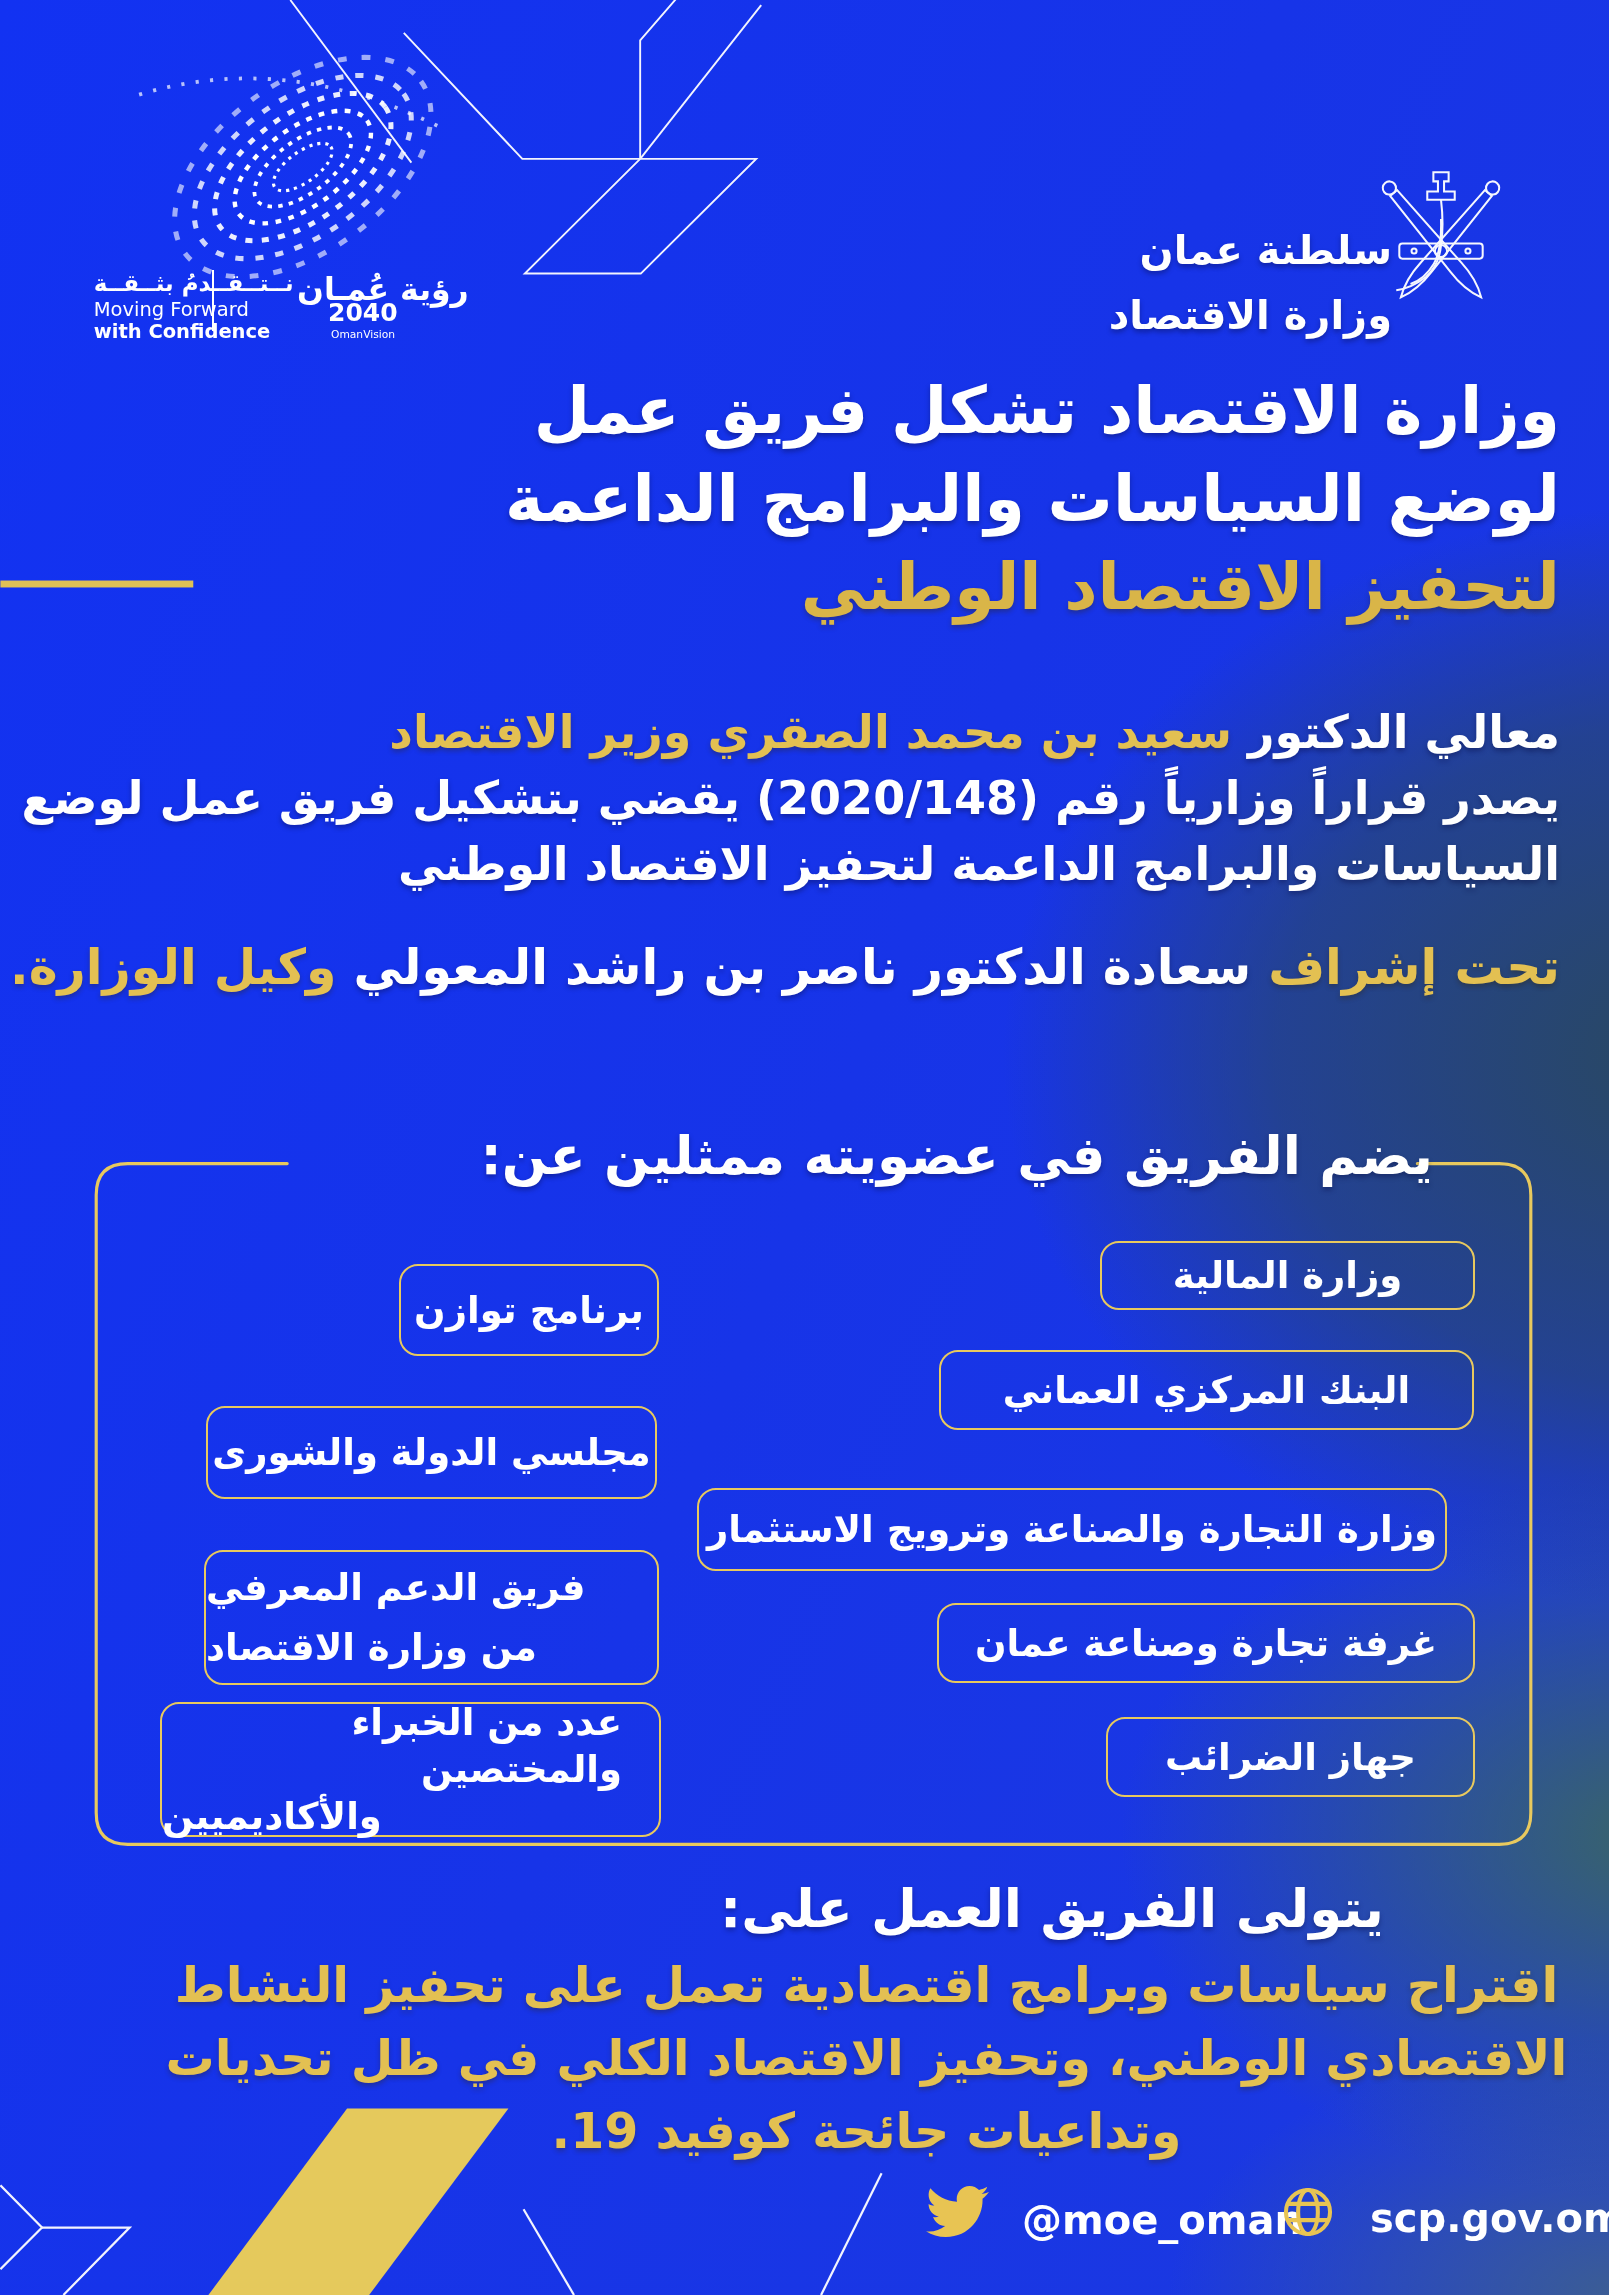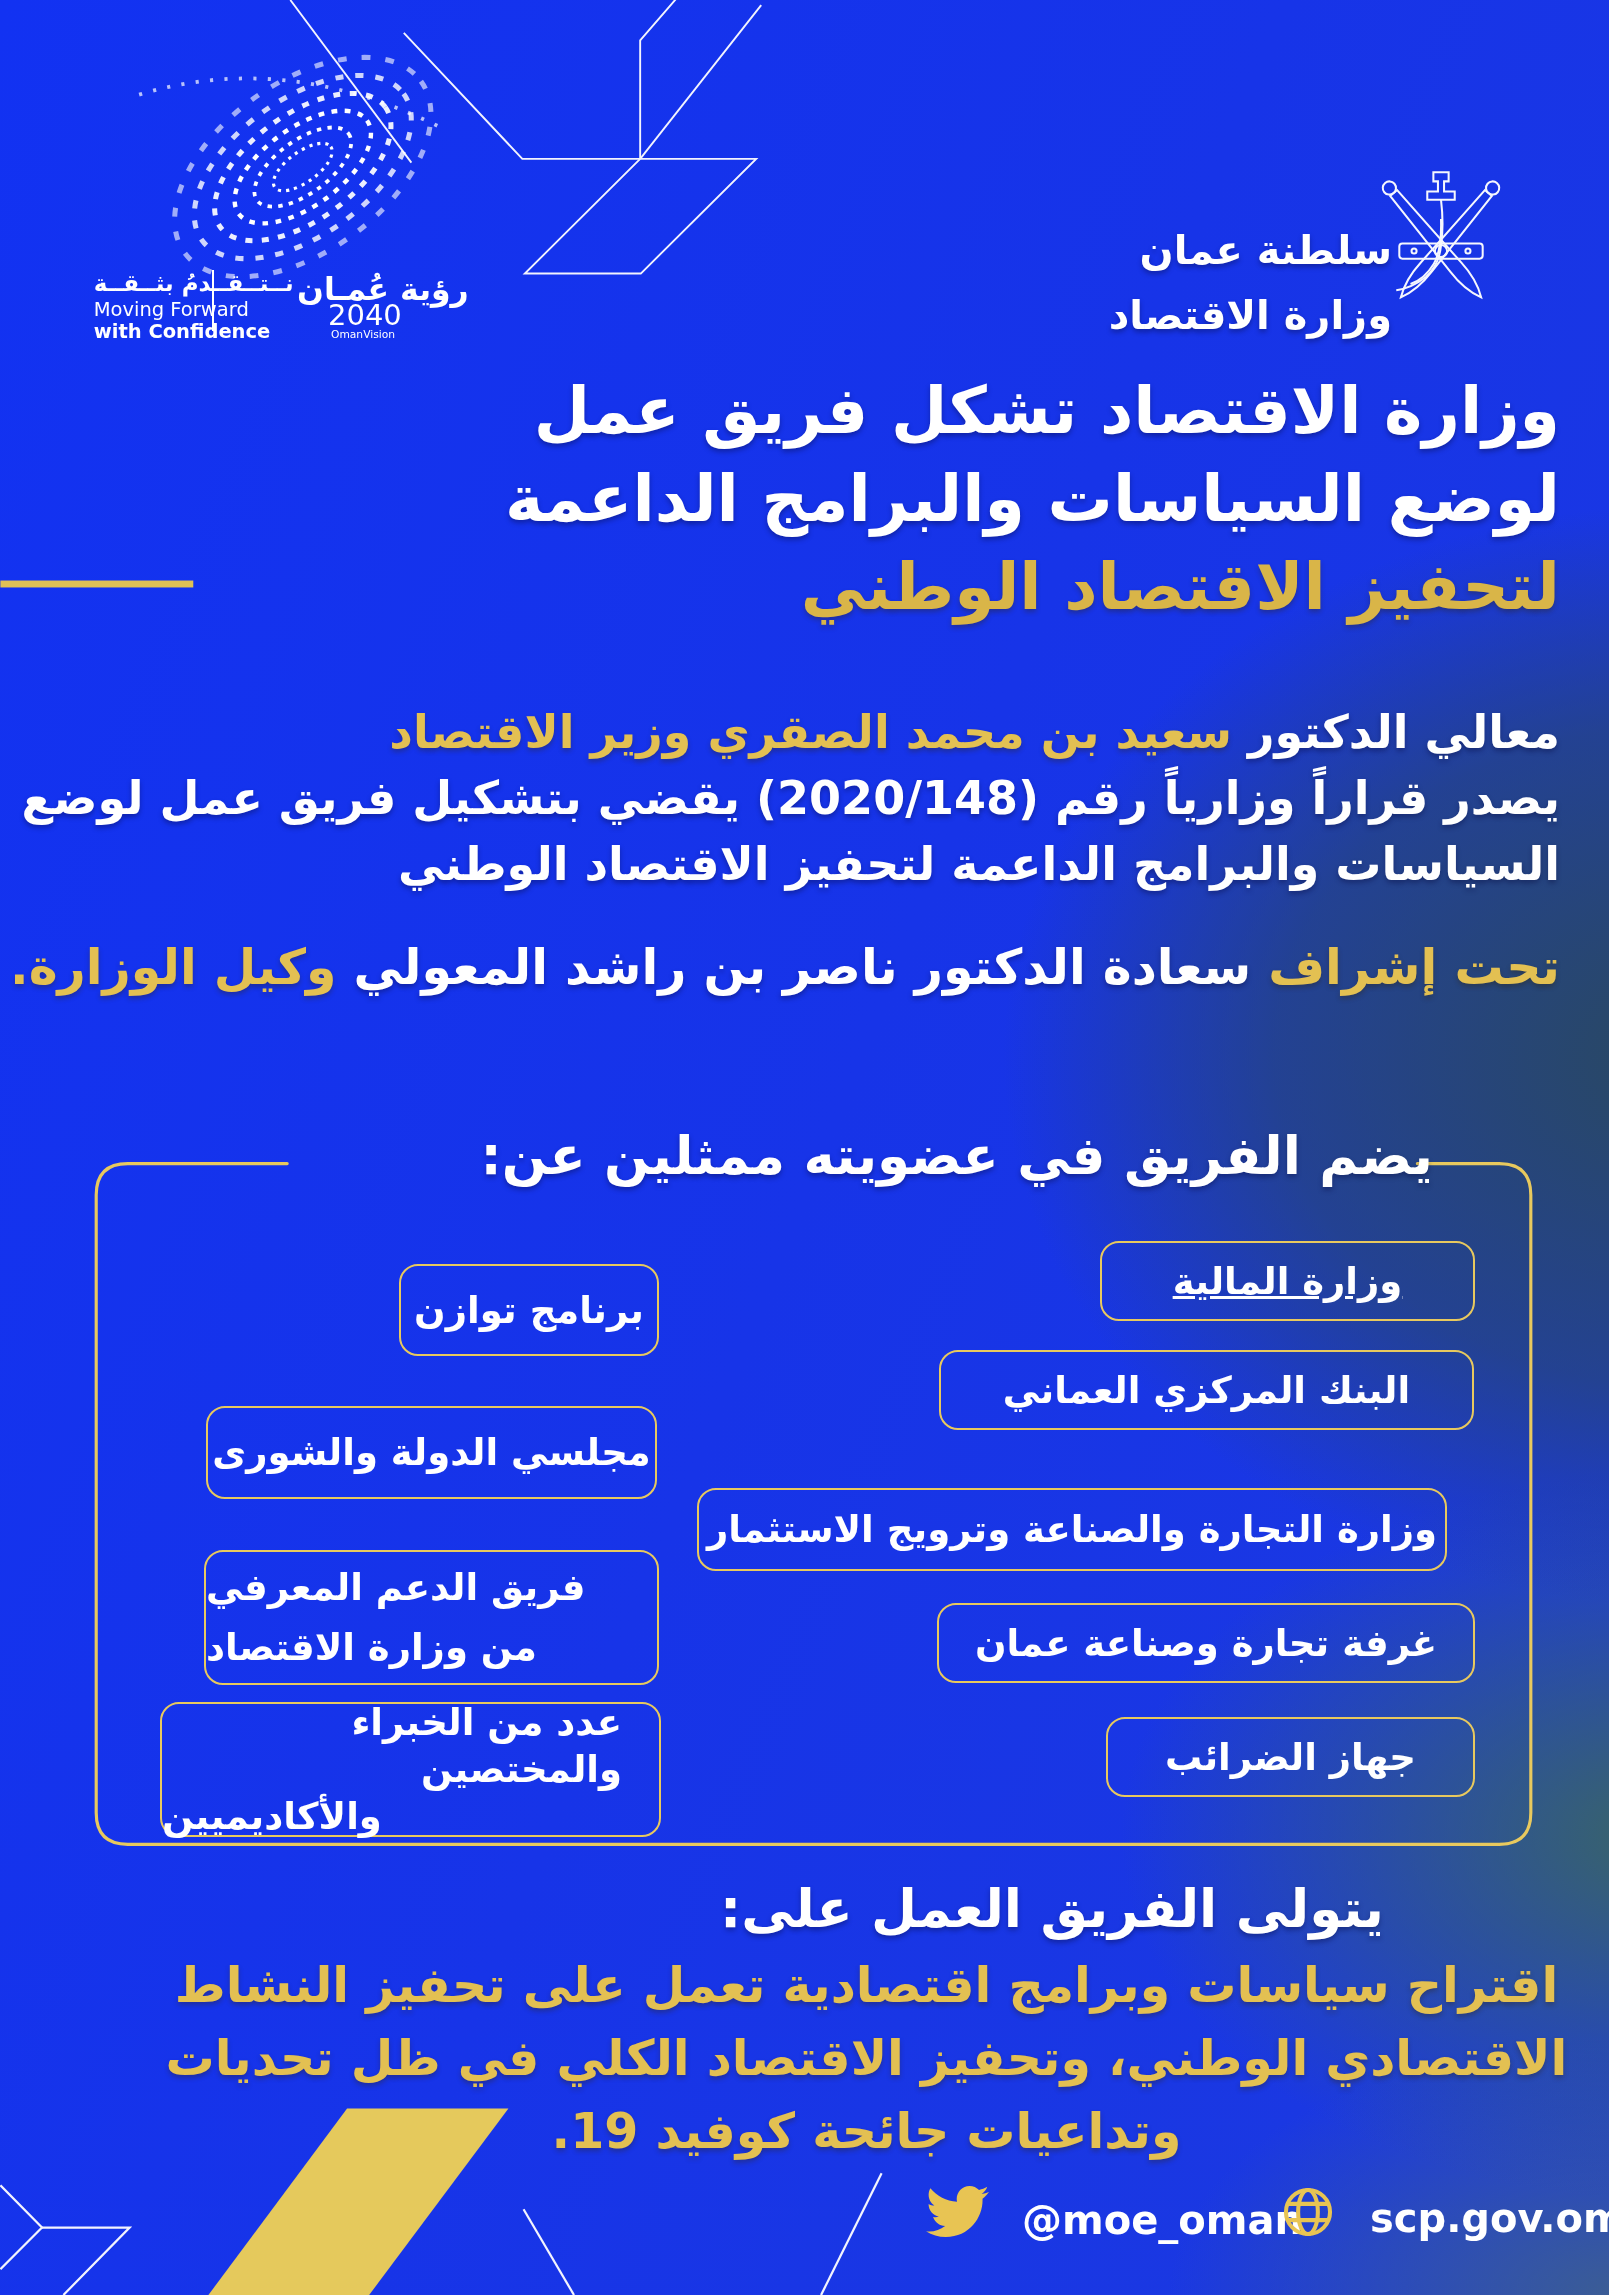--- a/index.html
+++ b/index.html
@@ -87,21 +87,21 @@
         <ellipse cx="330" cy="205" rx="198" ry="108" stroke-width="8" stroke-dasharray="13 19" opacity="0.80"></ellipse>
         <ellipse cx="330" cy="205" rx="232" ry="134" stroke-width="8" stroke-dasharray="14 24" opacity="0.60"></ellipse>
       </g>
       <path d="M70,90 Q300,20 545,140" stroke="#ffffff" stroke-width="6" fill="none" stroke-dasharray="5 18" opacity="0.7"></path>
     </svg>
     <div class="abs vision-text nowrap" style="left:17.7px;top:232px;font-size:23px;font-weight:bold;" dir="rtl">نــتــقــدمُ بثــقــة</div>
     <div class="abs vision-text nowrap" style="left:17.7px;top:260px;font-size:19.5px;">Moving Forward</div>
     <div class="abs vision-text nowrap" style="left:17.7px;top:282px;font-size:19.5px;font-weight:bold;">with Confidence</div>
     <div class="abs" style="left:136px;top:232px;width:1.9px;height:61px;background:#ffffff;"></div>
     <div class="abs vision-text nowrap" style="left:221px;top:233px;font-size:31.5px;font-weight:bold;" dir="rtl">رؤية عُمـان</div>
-    <div class="abs vision-text nowrap" style="left:252px;top:260px;font-size:29px;font-weight:normal;text-align:center;">2040</div>
+    <div class="abs vision-text nowrap" style="left:252px;top:260px;font-size:25px;font-weight:bold;text-align:center;">2040</div>
     <div class="abs vision-text nowrap" style="left:255px;top:290px;font-size:10.7px;">OmanVision</div>
   </div>
 
   <svg class="abs" style="left:1362px;top:158px;" width="158" height="183" viewBox="0 0 300 360">
     <g stroke="#ffffff" stroke-width="4" fill="none" opacity="0.96">
       <g transform="rotate(40 150 180)">
         <path d="M141,35 h18 l5,190 q2,45 -14,78 q-16,-33 -14,-78 Z"></path>
         <circle cx="150" cy="22" r="13"></circle>
       </g>
       <g transform="rotate(-40 150 180)">
@@ -133,21 +133,21 @@
     <div class="white shadow-w nowrap">يصدر قراراً وزارياً رقم (2020/148) يقضي بتشكيل فريق عمل لوضع</div>
     <div class="white shadow-w nowrap">السياسات والبرامج الداعمة لتحفيز الاقتصاد الوطني</div>
   </div>
 
   <div class="abs supervision nowrap" dir="rtl">
     <span class="gold shadow-g">تحت إشراف </span><span class="white shadow-w">سعادة الدكتور ناصر بن  راشد المعولي </span><span class="gold shadow-g">وكيل الوزارة.</span>
   </div>
 
   <div class="abs members-heading white shadow-w nowrap" dir="rtl">يضم الفريق في عضويته ممثلين عن:</div>
 
-  <div class="pill" dir="rtl" style="left:1100px;top:1241px;width:375px;height:80px;text-decoration:underline;">
+  <div class="pill" dir="rtl" style="left:1100px;top:1241px;width:375px;height:69px;">
     <div>وزارة المالية</div>
   </div>
   <div class="pill" dir="rtl" style="left:939px;top:1350px;width:535px;height:80px;">
     <div>البنك المركزي العماني</div>
   </div>
   <div class="pill" dir="rtl" style="left:697px;top:1488px;width:750px;height:83px;">
     <div>وزارة التجارة والصناعة وترويج الاستثمار</div>
   </div>
   <div class="pill" dir="rtl" style="left:937px;top:1603px;width:538px;height:80px;justify-content:center;">
     <div>غرفة تجارة وصناعة عمان</div>

